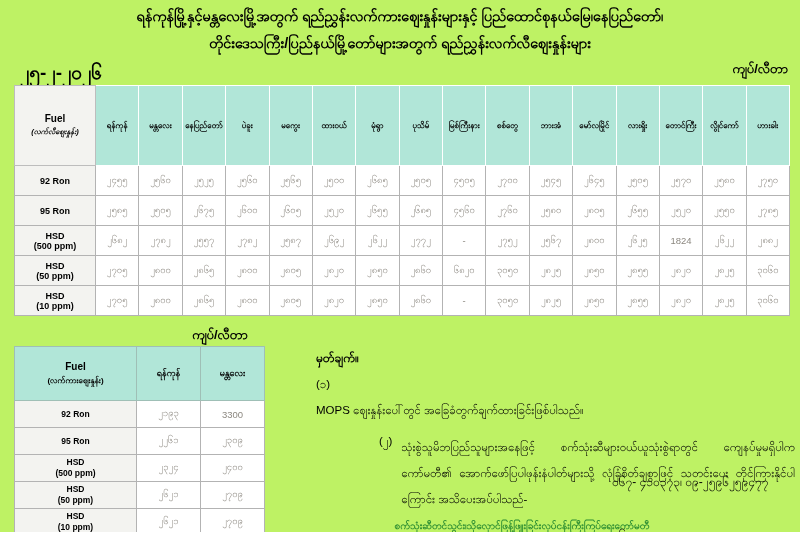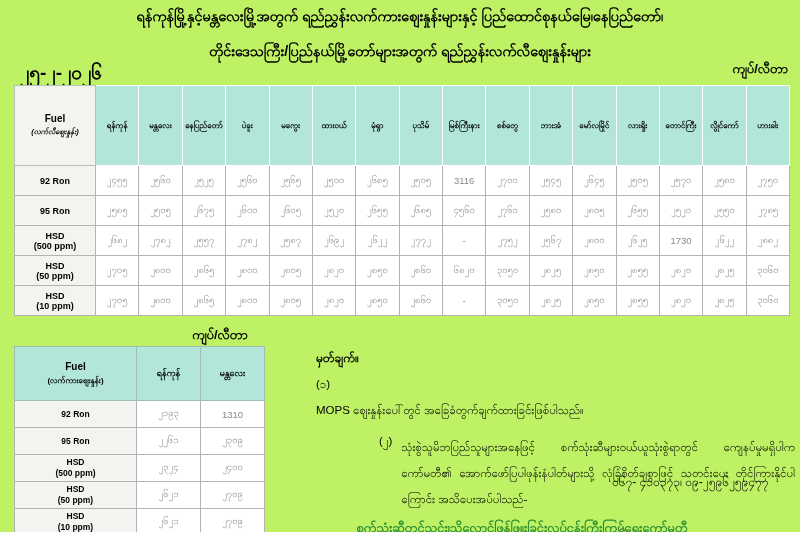--- a/index.html
+++ b/index.html
@@ -1,20 +1,20 @@
 <!DOCTYPE html>
 <html><head>
 <meta charset="utf-8">
 <style>
   html,body{margin:0;padding:0;background:#fff;}
   .page{position:relative;width:800px;height:532px;background:#bef264;overflow:hidden;
         font-family:"Liberation Sans",sans-serif;color:#000;}
   .title{position:absolute;left:0;right:0;text-align:center;font-weight:bold;font-size:14.5px;}
   #title1{top:7px;}
-  #title2{top:42px;}
+  #title2{top:34px;}
   #date{position:absolute;left:20px;top:60px;font-size:19px;font-weight:bold;}
   #unit-top{position:absolute;right:12px;top:60px;font-size:13px;font-weight:bold;}
 
   
   #main-table{position:absolute;left:14px;top:85px;width:776px;border-collapse:collapse;
               table-layout:fixed;border:1px solid #8f8f8f;}
   #main-table thead tr{height:80px;}
   #main-table th.city{background:#b1e6d8;border:1px solid #ffffff;font-size:8px;font-weight:bold;
                       text-align:center;vertical-align:middle;padding:1px;overflow:hidden;}
   #main-table th.fuelcell{background:#f3f3f0;border:1px solid #bdbdbd;width:78px;
@@ -46,21 +46,21 @@
   
   .notes{position:absolute;left:316px;top:350px;width:479px;font-size:11.5px;}
   .note-row1{display:flex;gap:9px;align-items:flex-start;flex-direction:column;}
   .nh{font-weight:bold;font-size:12px;white-space:nowrap;}
   .note-row2{display:flex;gap:9px;margin-left:63px;margin-top:14px;}
   .nt2{text-align:justify;line-height:26px;flex:1;}
   .phone{position:absolute;left:612px;font-size:12px;white-space:nowrap;margin-top:8px;}
   #phone1{top:466px;}
   #phone2{top:519px;}
   #footer{position:absolute;left:296px;top:519px;width:452px;text-align:center;
-          font-size:13px;font-weight:bold;color:#2f8f33;}
+          font-size:10px;font-weight:bold;color:#2f8f33;}
 </style>
 </head>
 <body>
 
 <div class="page">
 
   <div class="title" id="title1">ရန်ကုန်မြို့နှင့်မန္တလေးမြို့အတွက် ရည်ညွှန်းလက်ကားဈေးနှုန်းများနှင့် ပြည်ထောင်စုနယ်မြေ၊နေပြည်တော်၊</div>
   <div class="title" id="title2">တိုင်းဒေသကြီး/ပြည်နယ်မြို့တော်များအတွက် ရည်ညွှန်းလက်လီဈေးနှုန်းများ</div>
   <div id="date">၂၅-၂-၂၀၂၆</div>
   <div id="unit-top">ကျပ်/လီတာ</div>
@@ -96,21 +96,21 @@
             <div>92 Ron</div>
           </th>
           <td>၂၄၅၅</td>
           <td>၂၅၆၀</td>
           <td>၂၅၂၅</td>
           <td>၂၅၆၀</td>
           <td>၂၅၆၅</td>
           <td>၂၅၀၀</td>
           <td>၂၆၈၅</td>
           <td>၂၅၀၅</td>
-          <td>3116</td>
+          <td>၄၅၀၅</td>
           <td>၂၇၀၀</td>
           <td>၂၅၄၅</td>
           <td>၂၆၄၅</td>
           <td>၂၅၀၅</td>
           <td>၂၅၇၀</td>
           <td>၂၅၈၀</td>
           <td>၂၇၅၀</td>
         </tr>
         <tr>
           <th>
@@ -144,21 +144,21 @@
           <td>၂၇၈၂</td>
           <td>၂၅၈၇</td>
           <td>၂၆၉၂</td>
           <td>၂၆၂၂</td>
           <td>၂၇၇၂</td>
           <td>-</td>
           <td>၂၇၅၂</td>
           <td>၂၅၆၇</td>
           <td>၂၈၀၀</td>
           <td>၂၆၂၅</td>
-          <td>1730</td>
+          <td>1824</td>
           <td>၂၆၂၂</td>
           <td>၂၈၈၂</td>
         </tr>
         <tr>
           <th>
             <div>HSD</div>
             <div>(50 ppm)</div>
           </th>
           <td>၂၇၀၅</td>
           <td>၂၈၀၀</td>
@@ -214,21 +214,21 @@
       <th class="city">ရန်ကုန်</th>
           <th class="city">မန္တလေး</th>
         </tr>
     </thead>
     <tbody id="small-body">
         <tr>
           <th>
             <div>92 Ron</div>
           </th>
           <td>၂၁၉၃</td>
-          <td>1310</td>
+          <td>3300</td>
         </tr>
         <tr>
           <th>
             <div>95 Ron</div>
           </th>
           <td>၂၂၆၁</td>
           <td>၂၃၀၉</td>
         </tr>
         <tr>
           <th>

